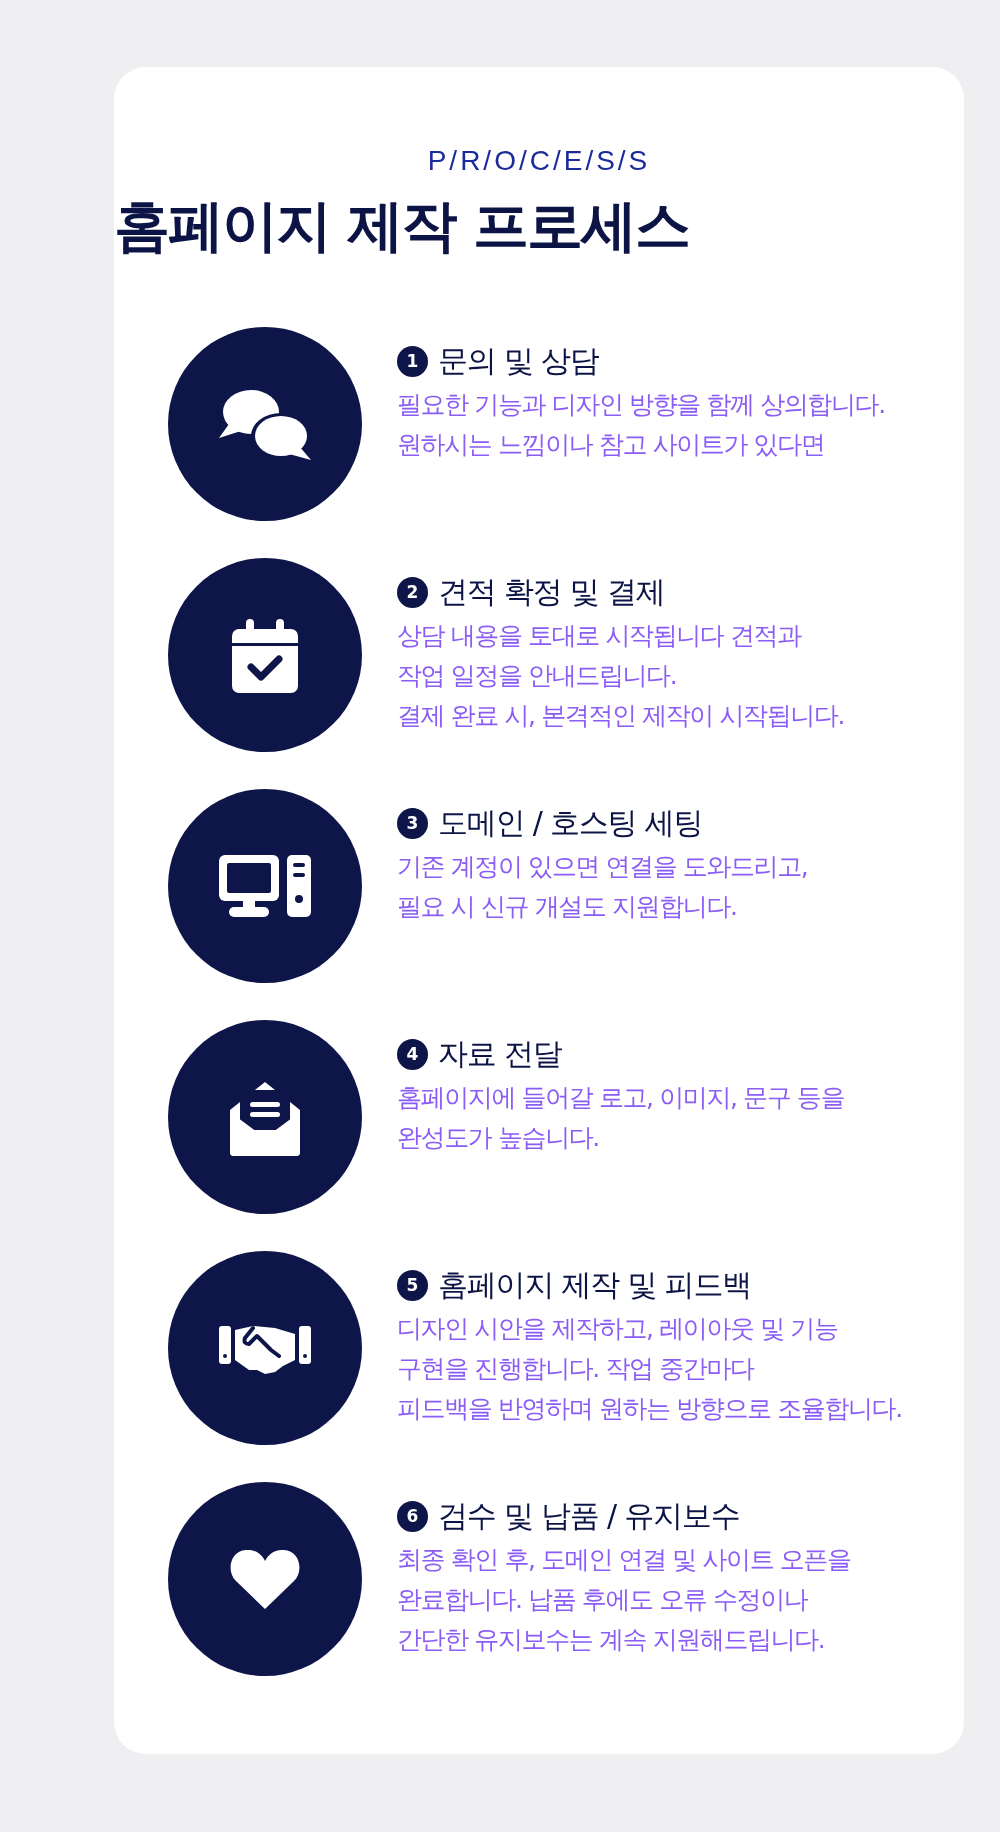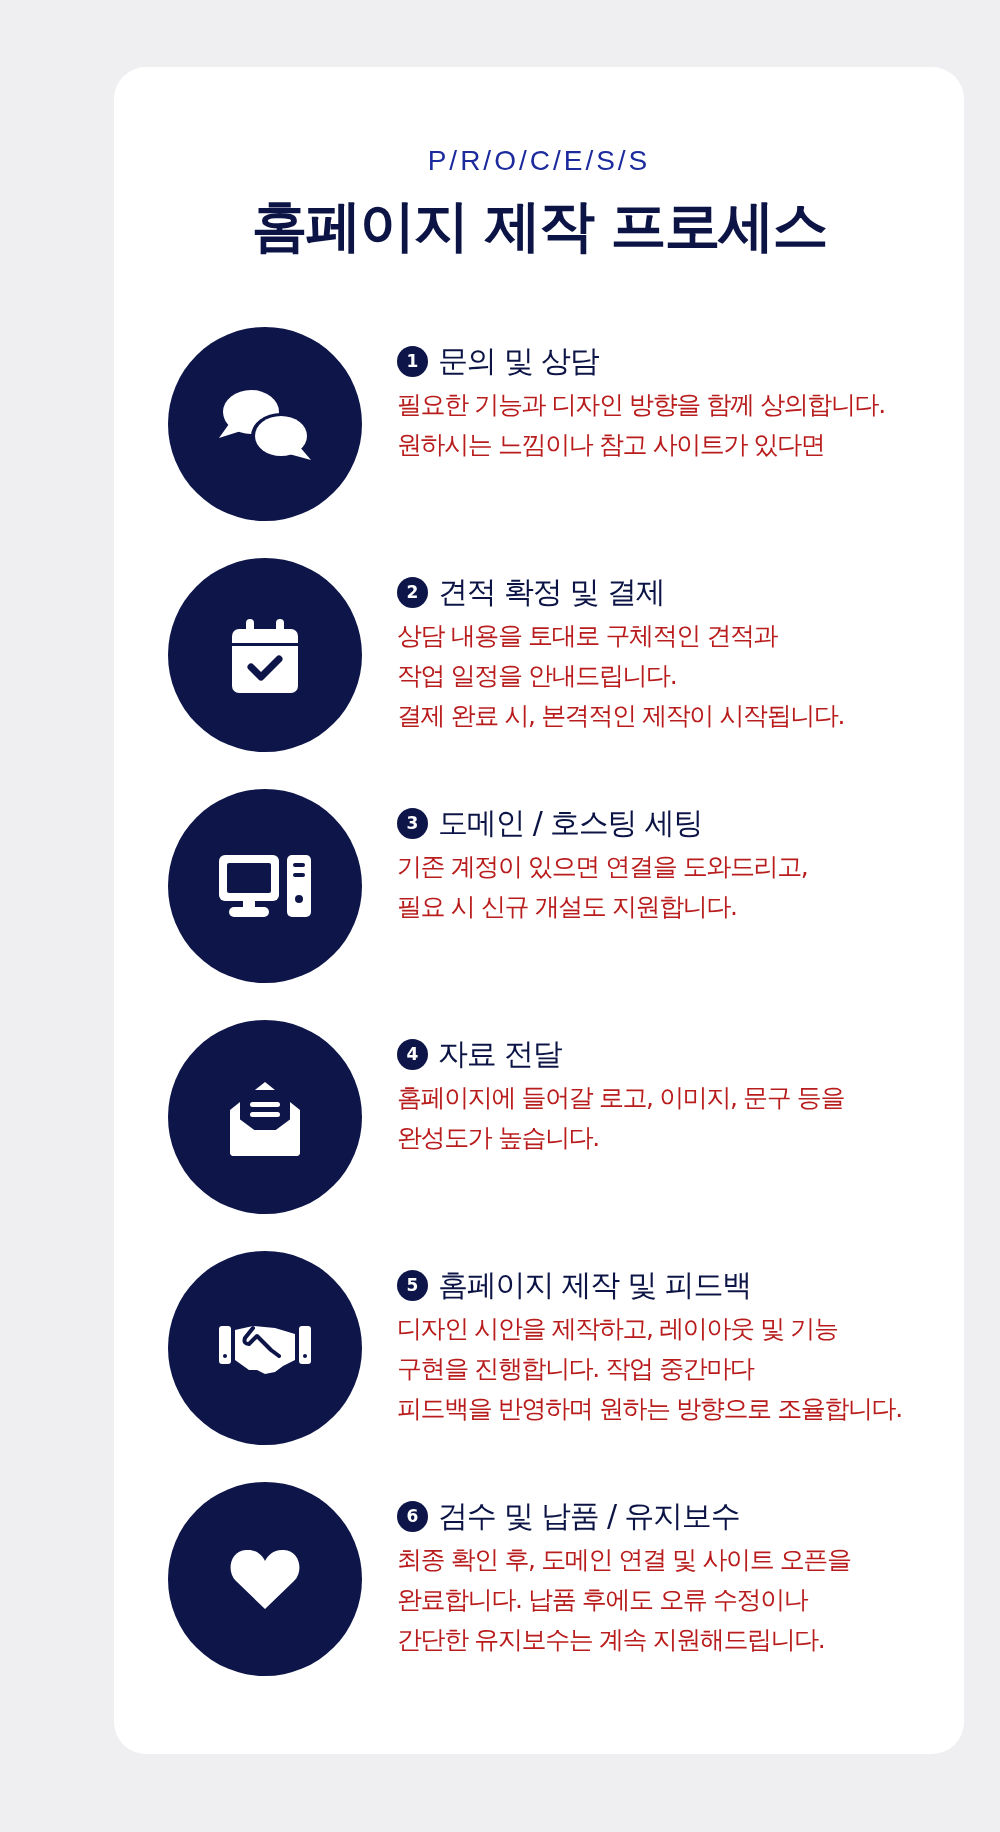--- a/index.html
+++ b/index.html
@@ -29,21 +29,20 @@
       font-family: "Liberation Sans", sans-serif;
       font-size: 28px;
       letter-spacing: 3px;
       color: #1b2a9c;
     }
     .title {
       position: absolute;
       top: 122px;
       left: 0;
       width: 100%;
-      text-align: center;
       font-family: "DejaVu Sans", sans-serif;
       font-weight: bold;
       font-size: 56px;
       letter-spacing: -2px;
       color: #0c1446;
     }
     .step {
       position: absolute;
       left: 54px;
       width: 760px;
@@ -95,21 +94,21 @@
       font-size: 30px;
       letter-spacing: -1.2px;
       color: #0c1446;
       white-space: nowrap;
     }
     .step-desc {
       font-family: "DejaVu Sans", sans-serif;
       font-size: 25px;
       line-height: 40px;
       letter-spacing: -1.4px;
-      color: #b91c1c;
+      color: #8b5cf6;
       white-space: nowrap;
     }
     .step-desc span { display: block; }
   </style>
 </head>
 <body>
 
 <div class="card">
   <div class="eyebrow">P/R/O/C/E/S/S</div>
   <h1 class="title">홈페이지 제작 프로세스</h1>
@@ -145,21 +144,21 @@
         <rect x="2" y="26" width="66" height="3" fill="#0d1549"></rect>
         <path d="M21 50 L31 60 L49 42" stroke="#0d1549" stroke-width="7" fill="none" stroke-linecap="round" stroke-linejoin="round"></path>
       </svg>
     </div>
     <div class="step-text">
       <div class="step-heading">
         <span class="num-badge">2</span>
         <span class="step-title">견적 확정 및 결제</span>
       </div>
       <div class="step-desc">
-        <span>상담 내용을 토대로 구체적인 견적과</span>
+        <span>상담 내용을 토대로 시작됩니다 견적과</span>
         <span>작업 일정을 안내드립니다.</span>
         <span>결제 완료 시, 본격적인 제작이 시작됩니다.</span>
       </div>
     </div>
   </div>
 
   <div class="step" style="top:722px;">
     <div class="step-circle">
       <svg width="96" height="66" viewBox="0 0 96 66">
         <rect x="2" y="2" width="60" height="46" rx="6" fill="#fff"></rect>

